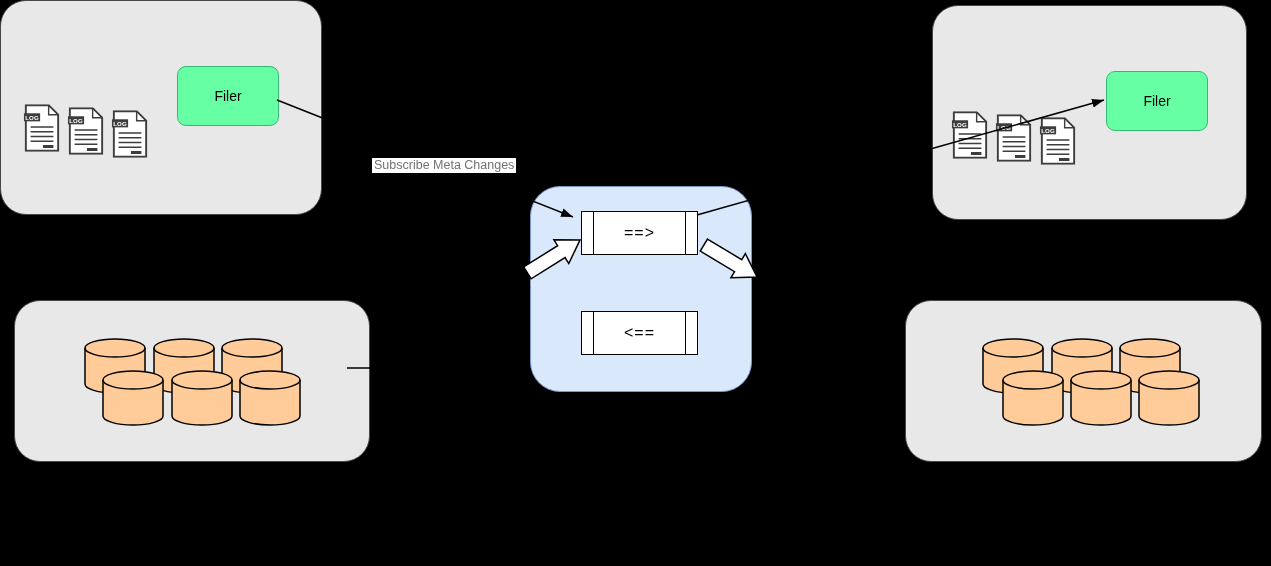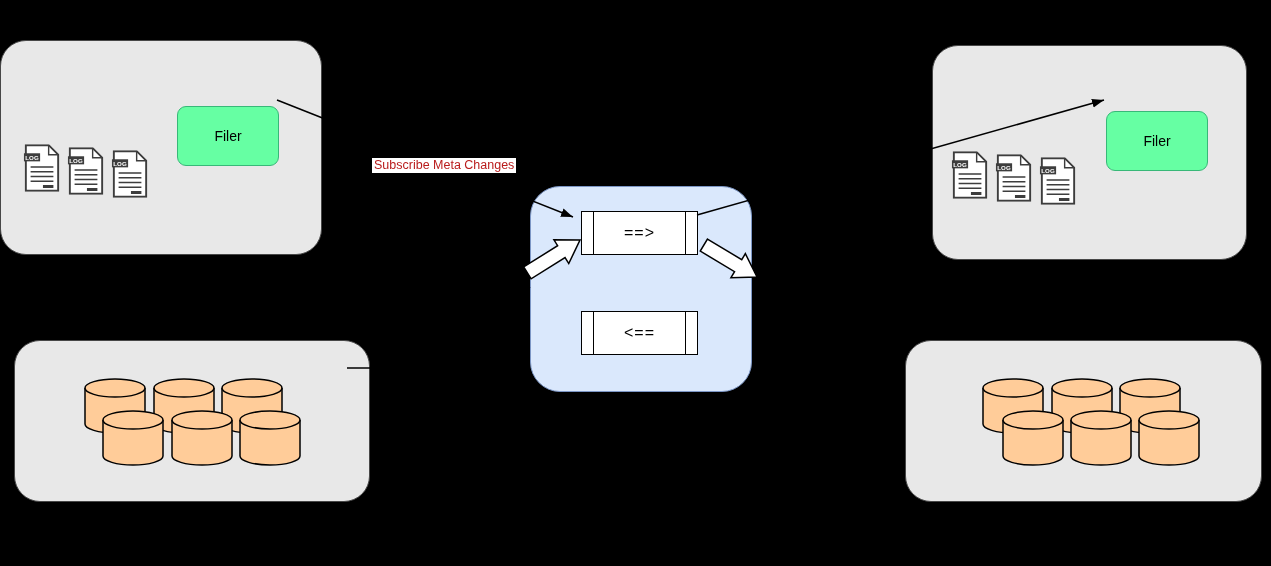--- a/index.html
+++ b/index.html
@@ -1,41 +1,41 @@
 <!DOCTYPE html>
 <html><head>
 <meta charset="utf-8">
 <style>
   html,body{margin:0;padding:0;background:#000;}
   .canvas{
     position:relative;width:1271px;height:566px;background:#000;
     font-family:"Liberation Sans",sans-serif;overflow:hidden;color:#000;
   }
   .group{
-    position:absolute;background:#e8e8e8;border:1px solid #474747;border-radius:26px;margin-top:40px;
+    position:absolute;background:#e8e8e8;border:1px solid #474747;border-radius:26px;
   }
   .filer{
     position:absolute;background:#66ffa3;border:1px solid #38b878;border-radius:9px;
     display:flex;align-items:center;justify-content:center;font-size:14px;color:#000;
   }
   .panel{
     position:absolute;background:#dae8fc;border:1px solid #7c96c5;border-radius:30px;
   }
   .queue{
     position:absolute;background:#ffffff;border:1px solid #000;
     display:flex;align-items:center;justify-content:center;
     font-size:16px;letter-spacing:1px;color:#000;
   }
   .queue::before,.queue::after{
     content:"";position:absolute;top:0;bottom:0;width:1px;background:#000;
   }
   .queue::before{left:11px}
   .queue::after{right:11px}
   .edge-label{
-    position:absolute;background:#ffffff;color:#b91c1c;font-size:12.5px;line-height:15px;
+    position:absolute;background:#ffffff;color:#737373;font-size:12.5px;line-height:15px;
     padding:0 2px;z-index:6;white-space:nowrap;
   }
   .icon{position:absolute;}
   .logdoc{width:38px;height:48px;}
   .cyl{width:64px;height:58px;}
   .overlay{position:absolute;left:0;top:0;z-index:5;pointer-events:none;}
   .hidden-defs{position:absolute;width:0;height:0;overflow:hidden;}
 </style>
 </head>
 <body>

